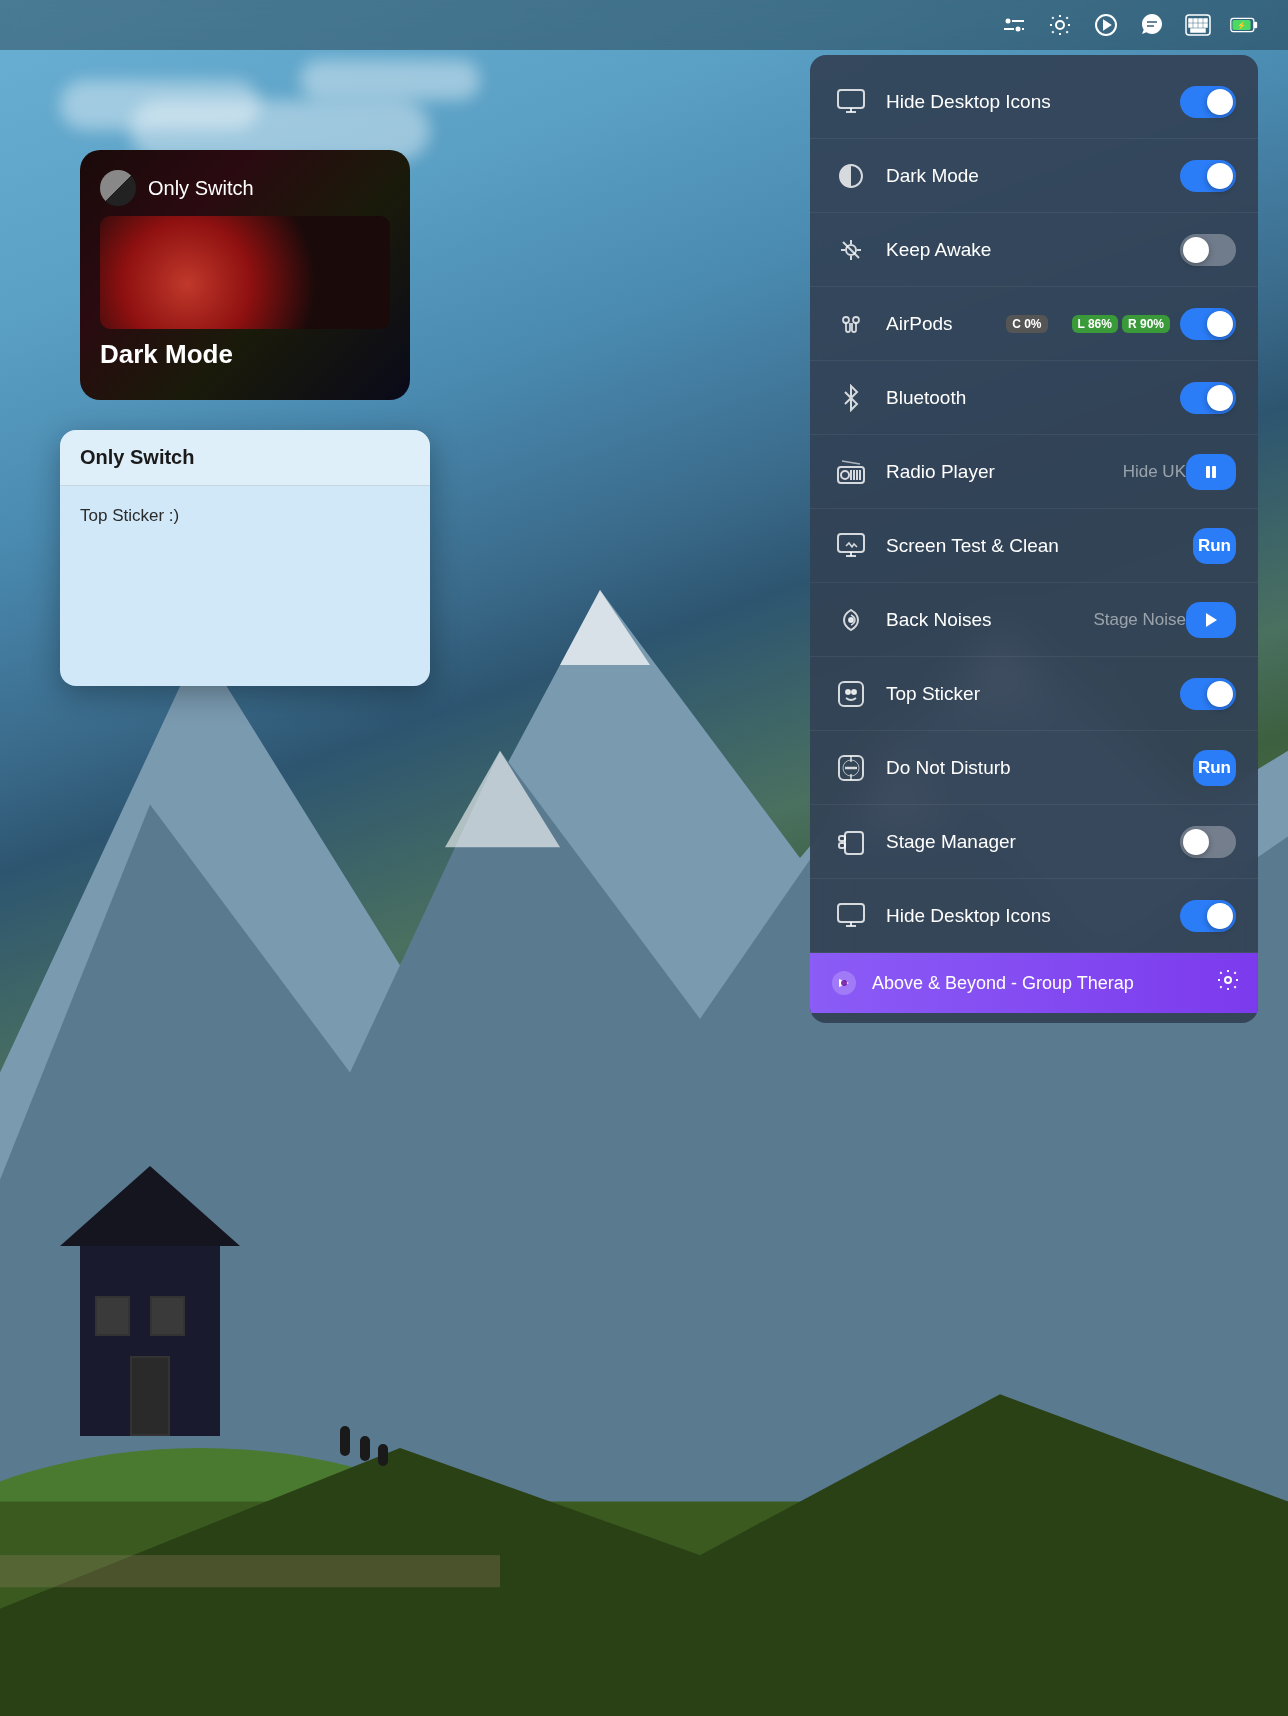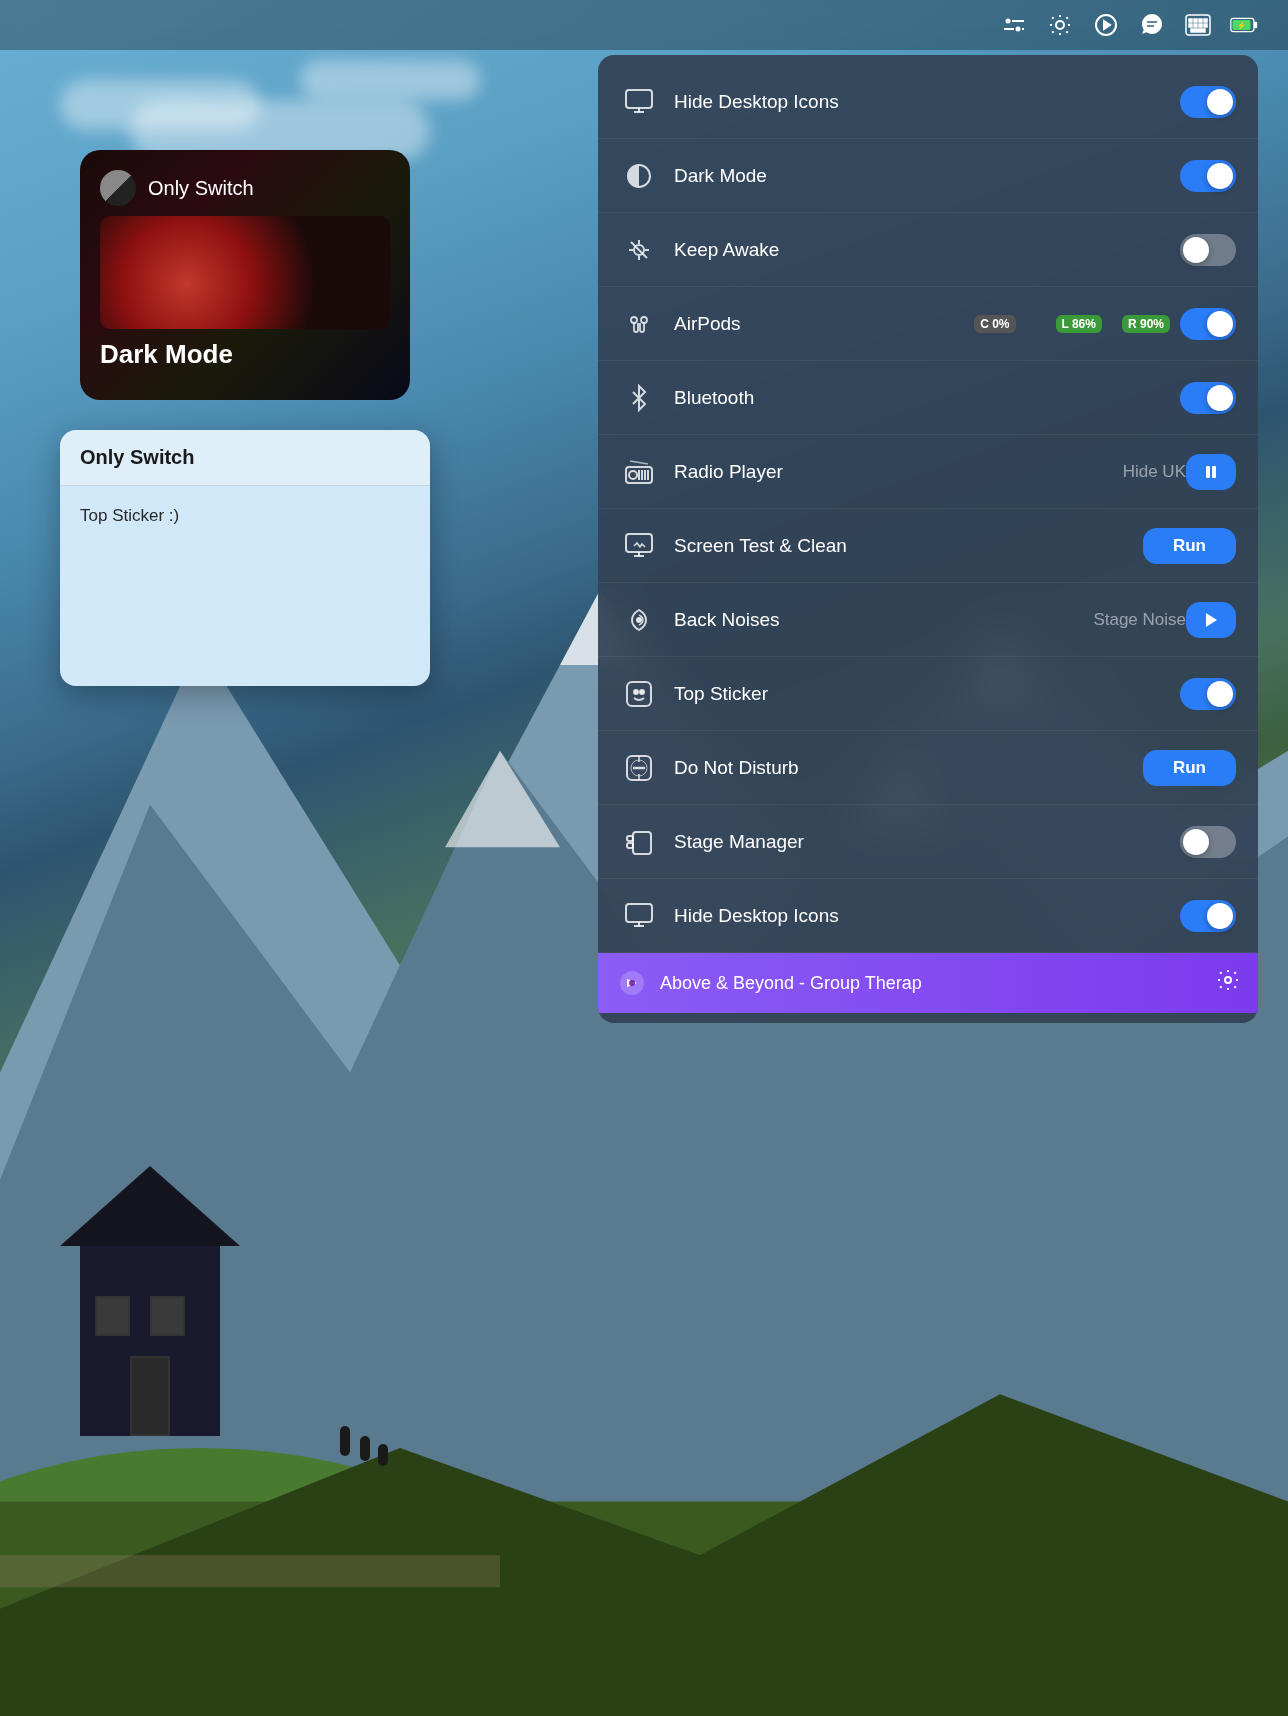--- a/index.html
+++ b/index.html
@@ -117,21 +117,21 @@
       min-height: 200px;
       color: #2a2a2a;
       font-size: 17px;
     }
 
     
     .main-panel {
       position: absolute;
       top: 55px;
       right: 30px;
-      width: 660px;
+      width: 448px;
       background: rgba(50, 65, 85, 0.92);
       backdrop-filter: blur(20px);
       border-radius: 16px;
       z-index: 200;
       overflow: hidden;
       padding: 10px 0;
     }
 
     .panel-row {
       display: flex;
@@ -219,21 +219,21 @@
       cursor: pointer;
       flex-shrink: 0;
     }
 
     
     .btn-run {
       background: #2b7cf7;
       color: white;
       border: none;
       border-radius: 14px;
-      padding: 8px 30px;
+      padding: 8px 5px;
       font-size: 17px;
       font-weight: 600;
       cursor: pointer;
       flex-shrink: 0;
     }
 
     
     .btn-pause {
       background: #2b7cf7;
       color: white;
@@ -261,21 +261,21 @@
       cursor: pointer;
       flex-shrink: 0;
       display: flex;
       align-items: center;
       justify-content: center;
     }
 
     
     .airpods-badges {
       display: flex;
-      gap: 20px;
+      gap: 4px;
       align-items: center;
       margin-right: 10px;
     }
 
     .badge {
       padding: 2px 6px;
       border-radius: 6px;
       font-size: 12px;
       font-weight: 600;
       display: flex;

